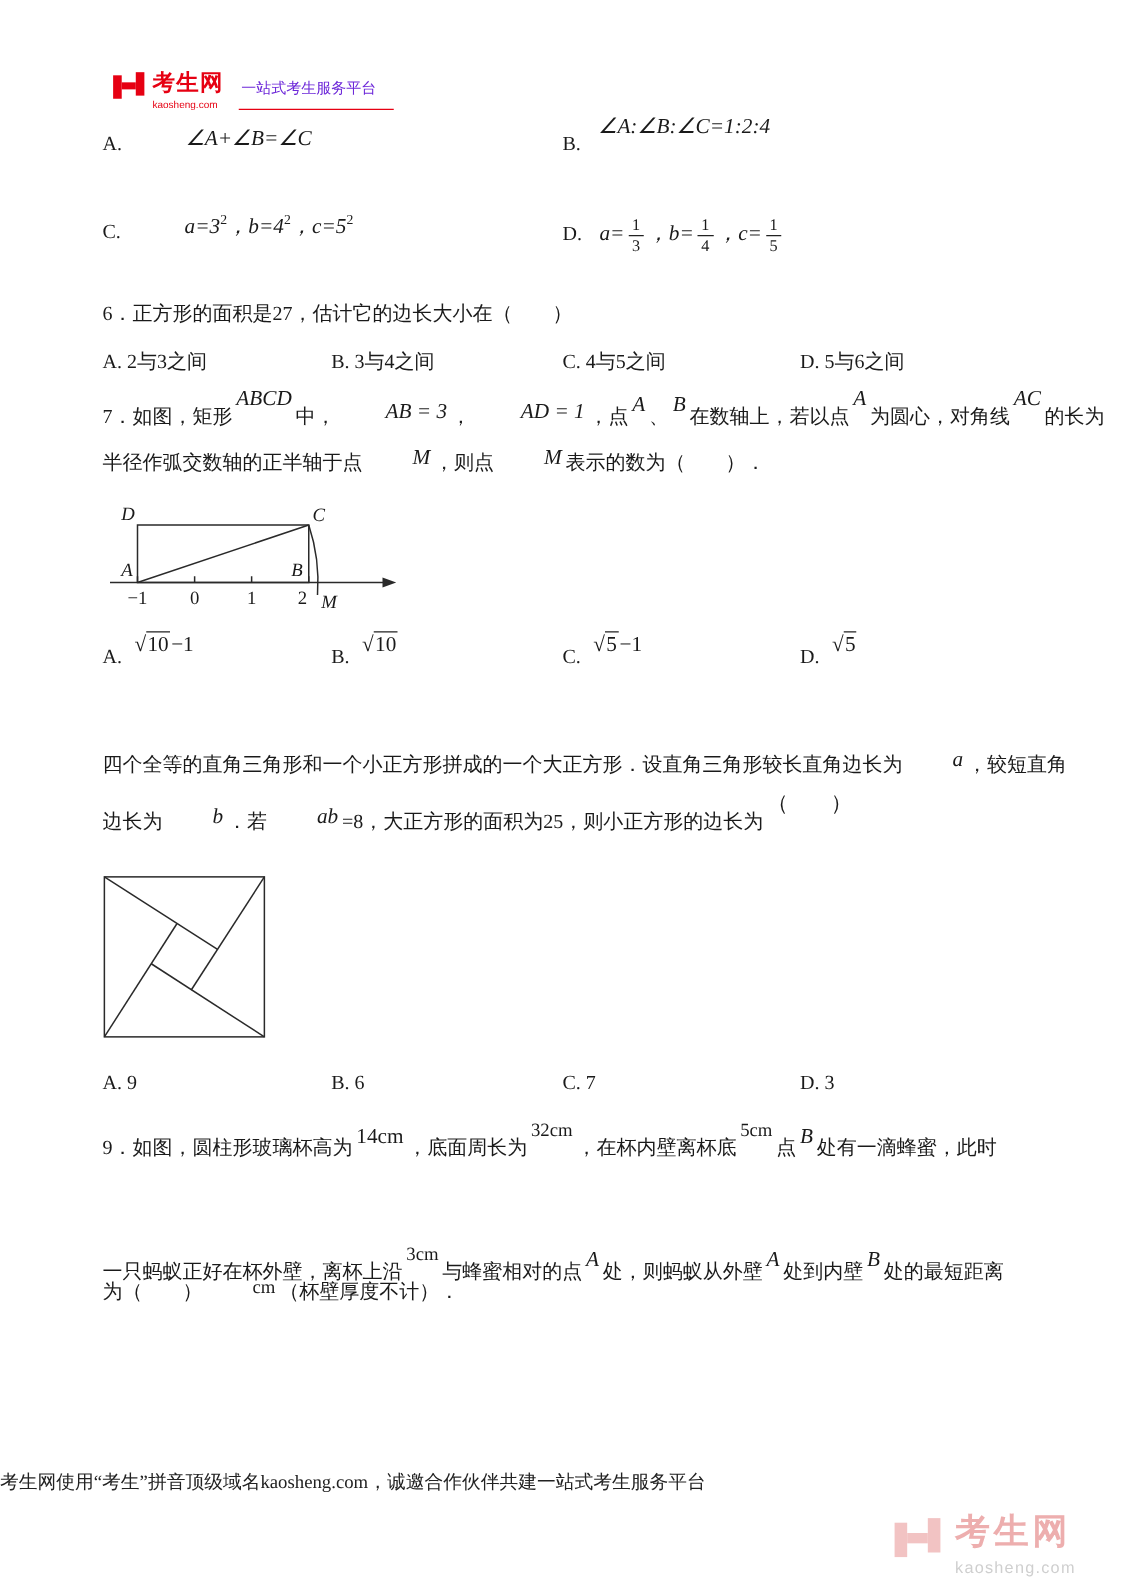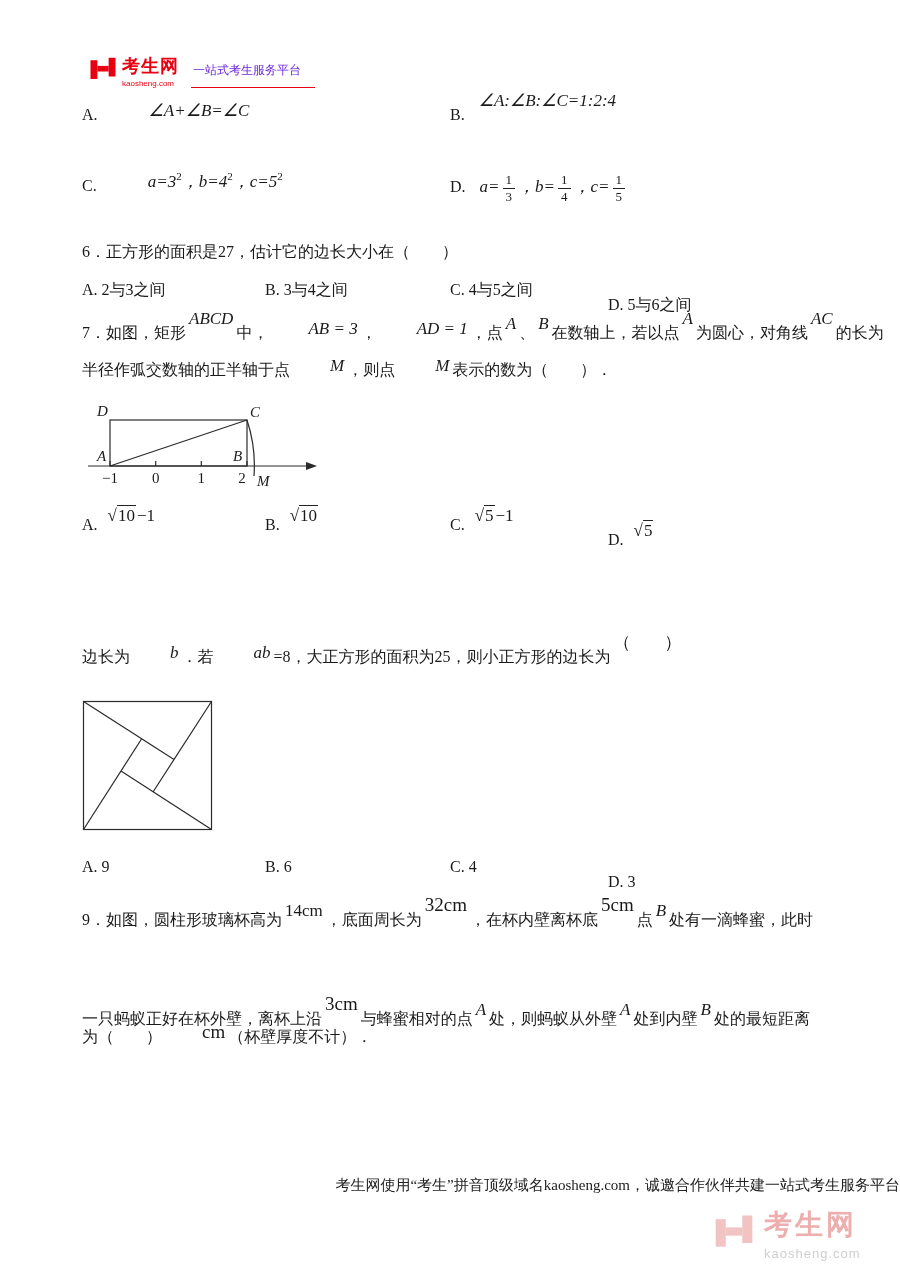--- a/index.html
+++ b/index.html
@@ -13,43 +13,43 @@
   .brand-col { display: flex; flex-direction: column; margin-left: 4px; }
   .brand-name { color: #e60012; font-weight: bold; font-size: 18px; letter-spacing: 1px;
                 font-family: "Liberation Sans", sans-serif; }
   .brand-domain { color: #e60012; font-size: 8px; font-family: "Liberation Sans", sans-serif; margin-top: 1px; }
   .brand-tagline { color: #6d28d9; font-size: 12px; margin-left: 12px; margin-top: 8px;
                    padding: 0 14px 8px 2px; border-bottom: 1px solid #e60012;
                    font-family: "Liberation Sans", sans-serif; }
   
   .line { position: absolute; left: 82px; width: 760px; font-size: 16px; line-height: 1.5; white-space: nowrap; }
   .col  { position: absolute; top: 0; }
-  .c2 { left: 183px; } .c3 { left: 368px; text-align: right; } .c4 { left: 526px; margin-top: 15px; }
+  .c2 { left: 183px; } .c3 { left: 368px; text-align: right; } .c4 { left: 558px; }
   .optlab { margin-right: 7px; }
   
   .fx  { position: relative; display: inline-block; margin: 0 3px; font-family: "Liberation Serif", serif; font-size: 17px; }
   .it  { font-style: italic; }
   .rm  { font-style: normal; }
-  .big { font-size: 19px; text-align: center; }
+  .big { font-size: 15px; text-align: center; }
   .up1 { top: -4px; margin-left: 40px; } .up2 { top: -9px; } .up3 { top: -14px; }
   sup.sq { font-size: 11px; font-style: normal; }
   .frac { display: inline-flex; flex-direction: column; align-items: center; font-size: 13px;
           line-height: 1.2; vertical-align: middle; margin: 0 3px; font-style: normal; }
   .frac .den { border-top: 1px solid #222; padding: 0 3px; }
   .sqrt { font-style: normal; }
   .sqrt .radicand { border-top: 1.2px solid #222; padding: 0 1px; font-style: normal; }
   .after { font-style: normal; margin-left: 1px; }
   
   .fig { position: absolute; }
   .fig line, .fig rect, .fig path { stroke: #2a2a2a; stroke-width: 1.2; fill: none; }
   .fig polygon { fill: #2a2a2a; stroke: none; }
   .svg-it { font: italic 15px "Liberation Serif", serif; fill: #1a1a1a; }
   .svg-rm { font: 15px "Liberation Serif", serif; fill: #1a1a1a; }
   
-  .footer { position: absolute; left: 0; top: 1176px; width: 900px; text-align: right; font-size: 15px; color: #222; }
+  .footer { position: absolute; left: 0; top: 1176px; width: 900px; text-align: left; font-size: 15px; color: #222; }
   .watermark { position: absolute; left: 712px; top: 1206px; display: flex; gap: 8px; align-items: center;
                font-family: "Liberation Sans", sans-serif; }
   .wm-col { display: flex; flex-direction: column; }
   .wm-brand { font-size: 28px; font-weight: bold; color: #edaeae; letter-spacing: 3px; }
   .wm-domain { font-size: 13px; color: #cfcfcf; letter-spacing: 1px; margin-top: 2px; }
 </style>
 </head>
 <body>
 
 <div class="page">
@@ -148,38 +148,41 @@
       <span class="optlab">B.</span><span class="fx up2"><span class="sqrt"><span>√</span><span class="radicand">10</span></span><span class="after"></span></span>
     </span>
     <span class="col c3">
       <span class="optlab">C.</span><span class="fx up2"><span class="sqrt"><span>√</span><span class="radicand">5</span></span><span class="after">−1</span></span>
     </span>
     <span class="col c4">
       <span class="optlab">D.</span><span class="fx up2"><span class="sqrt"><span>√</span><span class="radicand">5</span></span><span class="after"></span></span>
     </span>
   </div>
 
+  <div class="line" style="top:599px">
+    <span>四个全等的直角三角形和一个小正方形拼成的一个大正方形．设直角三角形较长直角边长为</span><span class="fx it up1">a</span><span>，较短直角</span>
+  </div>
   <div class="line" style="top:644px">
     <span>边长为</span><span class="fx it up1">b</span><span>．若</span><span class="fx it up1">ab</span><span>=8，大正方形的面积为25，则小正方形的边长为</span><span class="fx rm up3">（　　）</span>
   </div>
 
   <div class="fig" style="left:82px;top:700px">
     <svg width="131" height="131" viewBox="0 0 131 131">
       <rect x="1.5" y="1.5" width="128" height="128"></rect>
       <line x1="1.5" y1="1.5" x2="92" y2="59.5"></line>
       <line x1="129.5" y1="1.5" x2="71" y2="92"></line>
       <line x1="129.5" y1="129.5" x2="39" y2="71"></line>
       <line x1="1.5" y1="129.5" x2="59.5" y2="39"></line>
     </svg>
   </div>
 
   <div class="line" style="top:855px">
     <span>A. 9</span>
     <span class="col c2">B. 6</span>
-    <span class="col c3">C. 4</span>
+    <span class="col c3">C. 7</span>
     <span class="col c4">D. 3</span>
   </div>
 
   <div class="line" style="top:905px">
     <span>9．如图，圆柱形玻璃杯高为</span><span class="fx rm up2">14cm</span><span>，底面周长为</span><span class="fx rm up3 big">32cm</span><span>，在杯内壁离杯底</span><span class="fx rm up3 big">5cm</span><span>点</span><span class="fx it up2">B</span><span>处有一滴蜂蜜，此时</span>
   </div>
   <div class="line" style="top:1004px">
     <span>一只蚂蚁正好在杯外壁，离杯上沿</span><span class="fx rm up3 big">3cm</span><span>与蜂蜜相对的点</span><span class="fx it up2">A</span><span>处，则蚂蚁从外壁</span><span class="fx it up2">A</span><span>处到内壁</span><span class="fx it up2">B</span><span>处的最短距离</span>
   </div>
   <div class="line" style="top:1022px">

